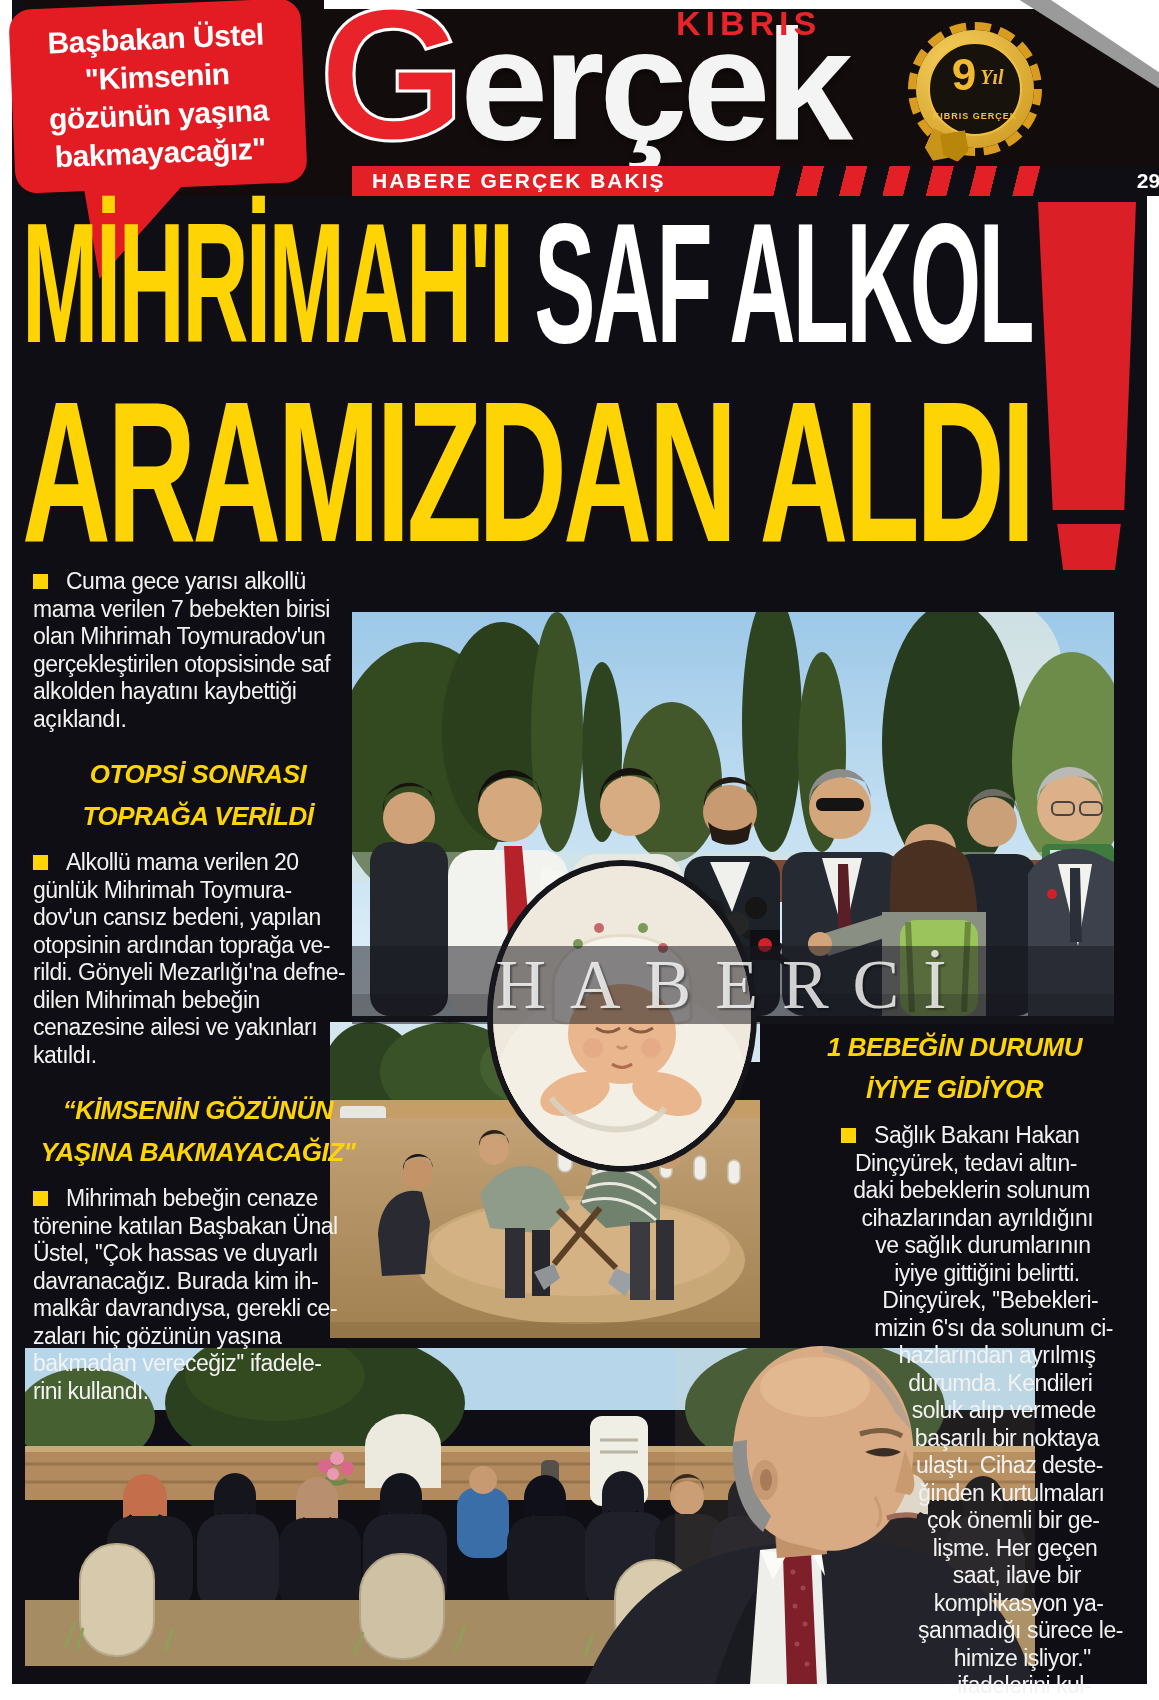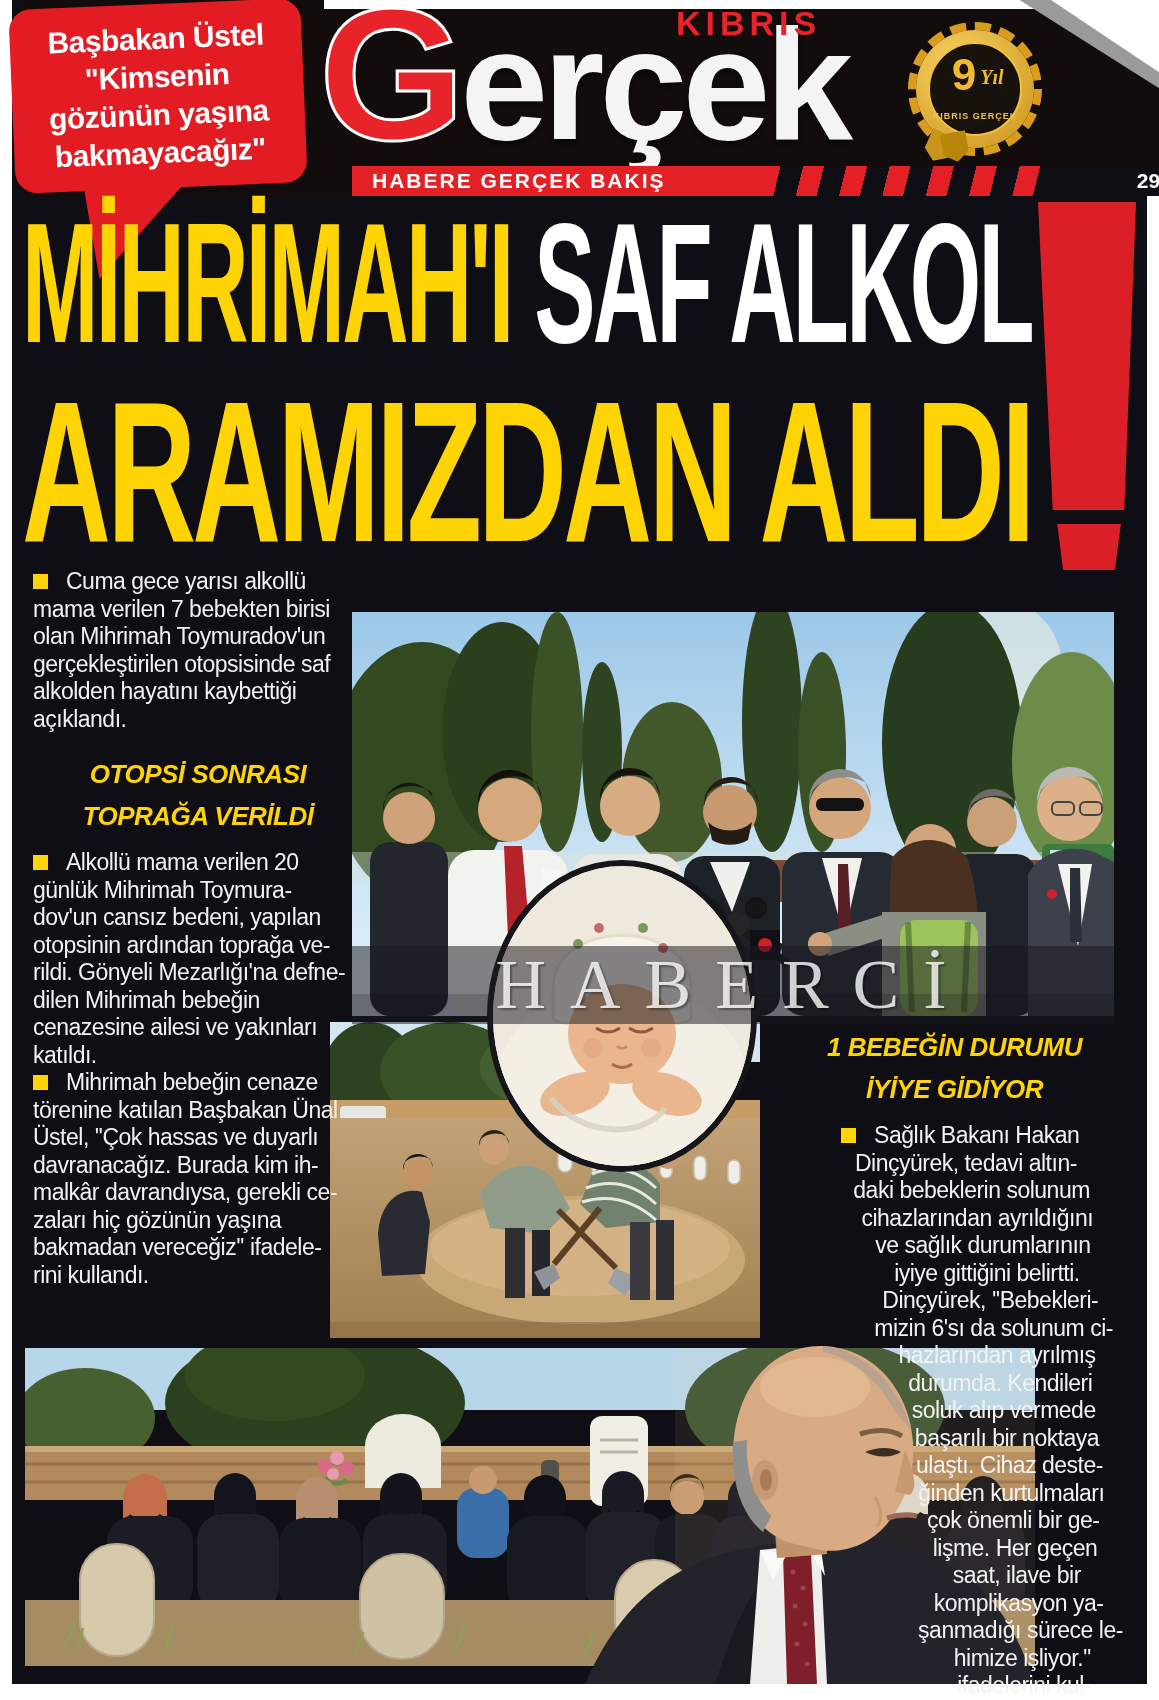--- a/index.html
+++ b/index.html
@@ -143,20 +143,22 @@
     <div class="subhead">OTOPSİ SONRASI
 TOPRAĞA VERİLDİ</div>
     <div class="para"><span class="bullet"></span><span class="t">Alkollü mama verilen 20
 günlük Mihrimah Toymura-
 dov'un cansız bedeni, yapılan
 otopsinin ardından toprağa ve-
 rildi. Gönyeli Mezarlığı'na defne-
 dilen Mihrimah bebeğin
 cenazesine ailesi ve yakınları
 katıldı.</span></div>
+    <div class="subhead">“KİMSENİN GÖZÜNÜN
+YAŞINA BAKMAYACAĞIZ"</div>
     <div class="para"><span class="bullet"></span><span class="t">Mihrimah bebeğin cenaze
 törenine katılan Başbakan Ünal
 Üstel, ''Çok hassas ve duyarlı
 davranacağız. Burada kim ih-
 malkâr davrandıysa, gerekli ce-
 zaları hiç gözünün yaşına
 bakmadan vereceğiz'' ifadele-
 rini kullandı.</span></div>
   </div>
 

